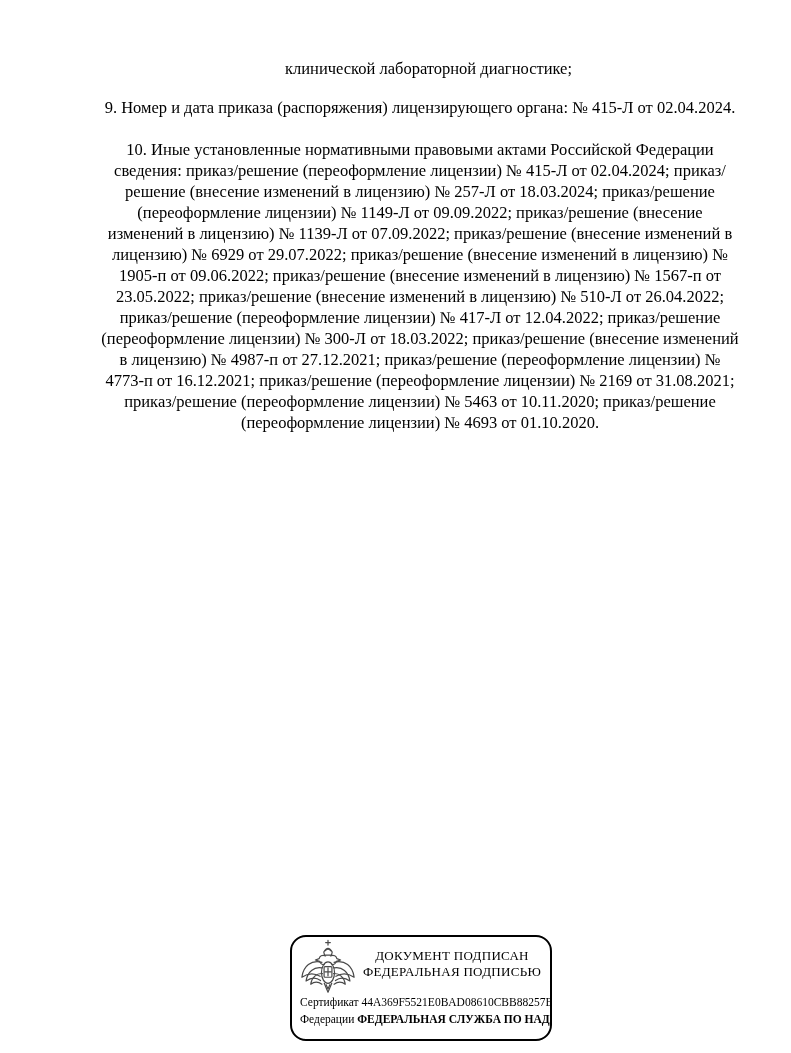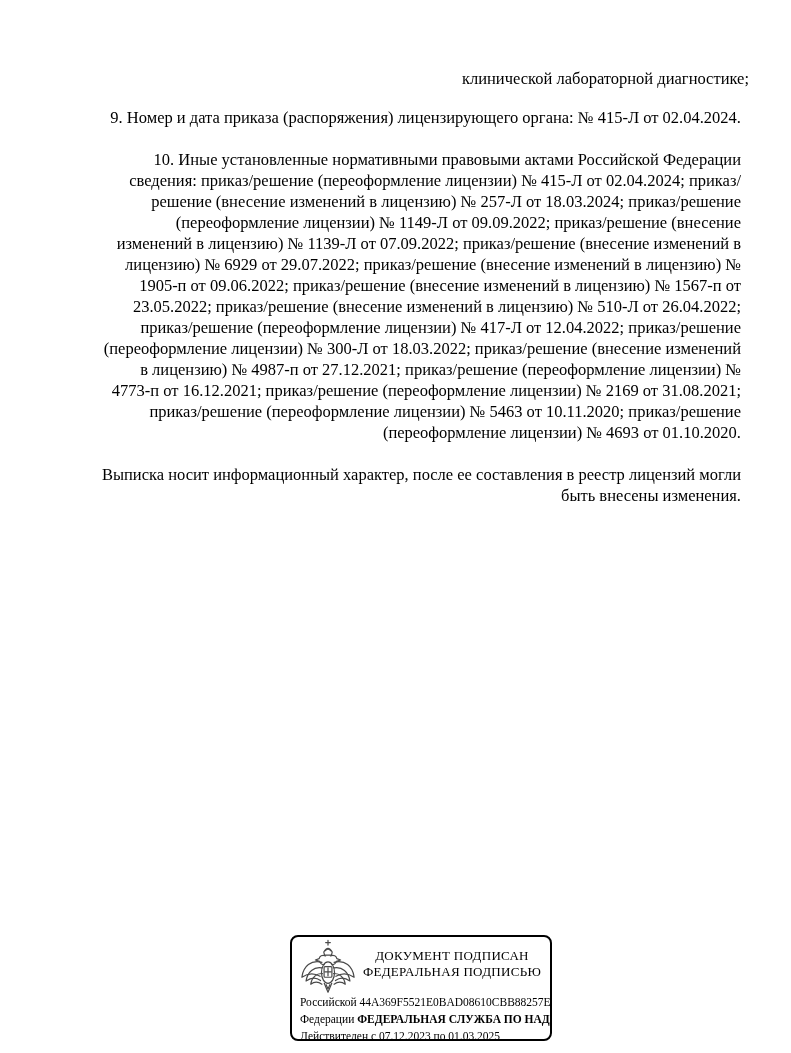--- a/index.html
+++ b/index.html
@@ -6,36 +6,36 @@
   .page{
     position:relative;
     width:791px;height:1053px;
     background:#ffffff;
     overflow:hidden;
     font-family:"Liberation Serif", serif;
     color:#000000;
   }
   .doc{
     position:absolute;
-    left:91px;top:68px;width:658px;
+    left:91px;top:58px;width:658px;
     font-size:16.5px;line-height:21px;
-    text-align:right;
+    text-align:center;
   }
   .cont-lines{padding-left:17px;}
   .para{margin:8px;}
   .item9{margin-top:18px;}
   .item10{margin-top:21px;}
   .note{margin-top:21px;}
 
   .stamp{
     position:absolute;
     left:290px;top:935px;
     width:258px;height:102px;
     border:2px solid #000000;
-    border-radius:8px;
+    border-radius:16px;
     background:#ffffff;
     overflow:hidden;
   }
   .emblem{position:absolute;left:8px;top:2px;}
   .stamp-title{
     position:absolute;left:66px;right:4px;top:11px;
     text-align:center;
     font-size:13px;line-height:15.5px;
     letter-spacing:0.3px;
   }
@@ -54,21 +54,20 @@
   <div class="doc">
 
     <div class="cont-lines">
       <div>клинической лабораторной диагностике;</div>
     </div>
 
     <p class="para item9">9. Номер и дата приказа (распоряжения) лицензирующего органа: № 415-Л от 02.04.2024.</p>
 
     <p class="para item10">10. Иные установленные нормативными правовыми актами Российской Федерации сведения: приказ/решение (переоформление лицензии) № 415-Л от 02.04.2024; приказ/решение (внесение изменений в лицензию) № 257-Л от 18.03.2024; приказ/решение (переоформление лицензии) № 1149-Л от 09.09.2022; приказ/решение (внесение изменений в лицензию) № 1139-Л от 07.09.2022; приказ/решение (внесение изменений в лицензию) № 6929 от 29.07.2022; приказ/решение (внесение изменений в лицензию) № 1905-п от 09.06.2022; приказ/решение (внесение изменений в лицензию) № 1567-п от 23.05.2022; приказ/решение (внесение изменений в лицензию) № 510-Л от 26.04.2022; приказ/решение (переоформление лицензии) № 417-Л от 12.04.2022; приказ/решение (переоформление лицензии) № 300-Л от 18.03.2022; приказ/решение (внесение изменений в лицензию) № 4987-п от 27.12.2021; приказ/решение (переоформление лицензии) № 4773-п от 16.12.2021; приказ/решение (переоформление лицензии) № 2169 от 31.08.2021; приказ/решение (переоформление лицензии) № 5463 от 10.11.2020; приказ/решение (переоформление лицензии) № 4693 от 01.10.2020.</p>
 
-    <p class="para note">Выписка носит информационный характер, после ее составления в реестр лицензий могли быть внесены изменения.</p>
 
   </div>
 
   <div class="stamp">
 
     <svg class="emblem" width="56" height="56" viewBox="0 0 60 60" fill="none" stroke="#4a4a4a" stroke-width="1.3" stroke-linecap="round" stroke-linejoin="round">
 
       <path d="M30 1.5 v5 M27.5 3.8 h5"></path>
 
       <path d="M25.5 14 q4.5 -8 9 0 l-0.8 3.2 h-7.4 z"></path>
@@ -95,25 +94,24 @@
       <path d="M28 49 L30 53.5 L32 49"></path>
     </svg>
 
     <div class="stamp-title">
       <div>ДОКУМЕНТ ПОДПИСАН</div>
       <div>ФЕДЕРАЛЬНАЯ ПОДПИСЬЮ</div>
     </div>
 
     <div class="stamp-info">
       <div class="info-line">
-        <span>Российской</span>
+        <span>Сертификат</span>
         <span>44A369F5521E0BAD08610CBB88257ED3</span>
       </div>
       <div class="info-line">
         <span>Федерации</span>
         <b>ФЕДЕРАЛЬНАЯ СЛУЖБА ПО НАДЗОРУ В С</b>
       </div>
-      <div class="info-line">Действителен с 07.12.2023 по 01.03.2025</div>
     </div>
 
   </div>
 
 </div>
 
 </body></html>

